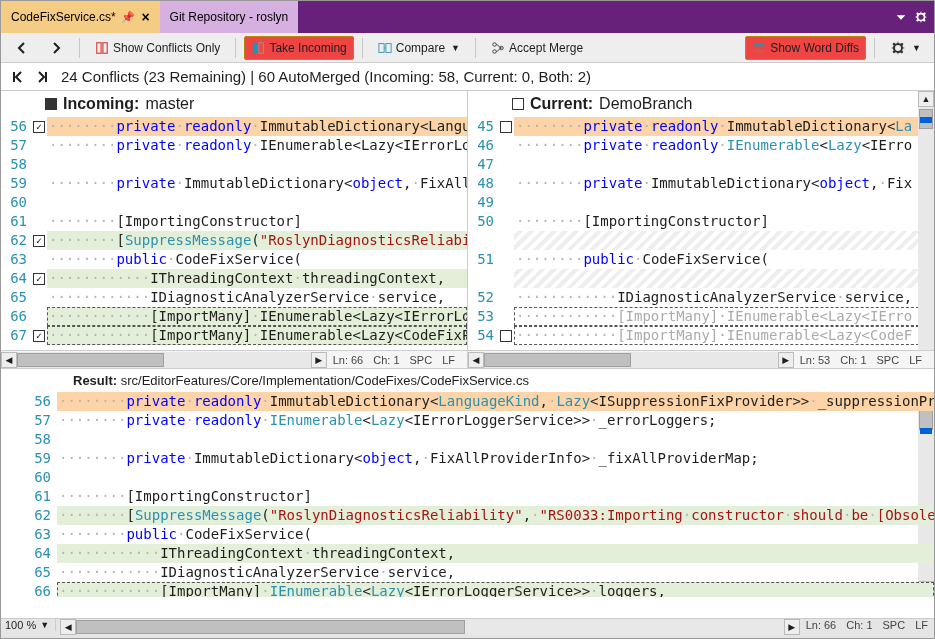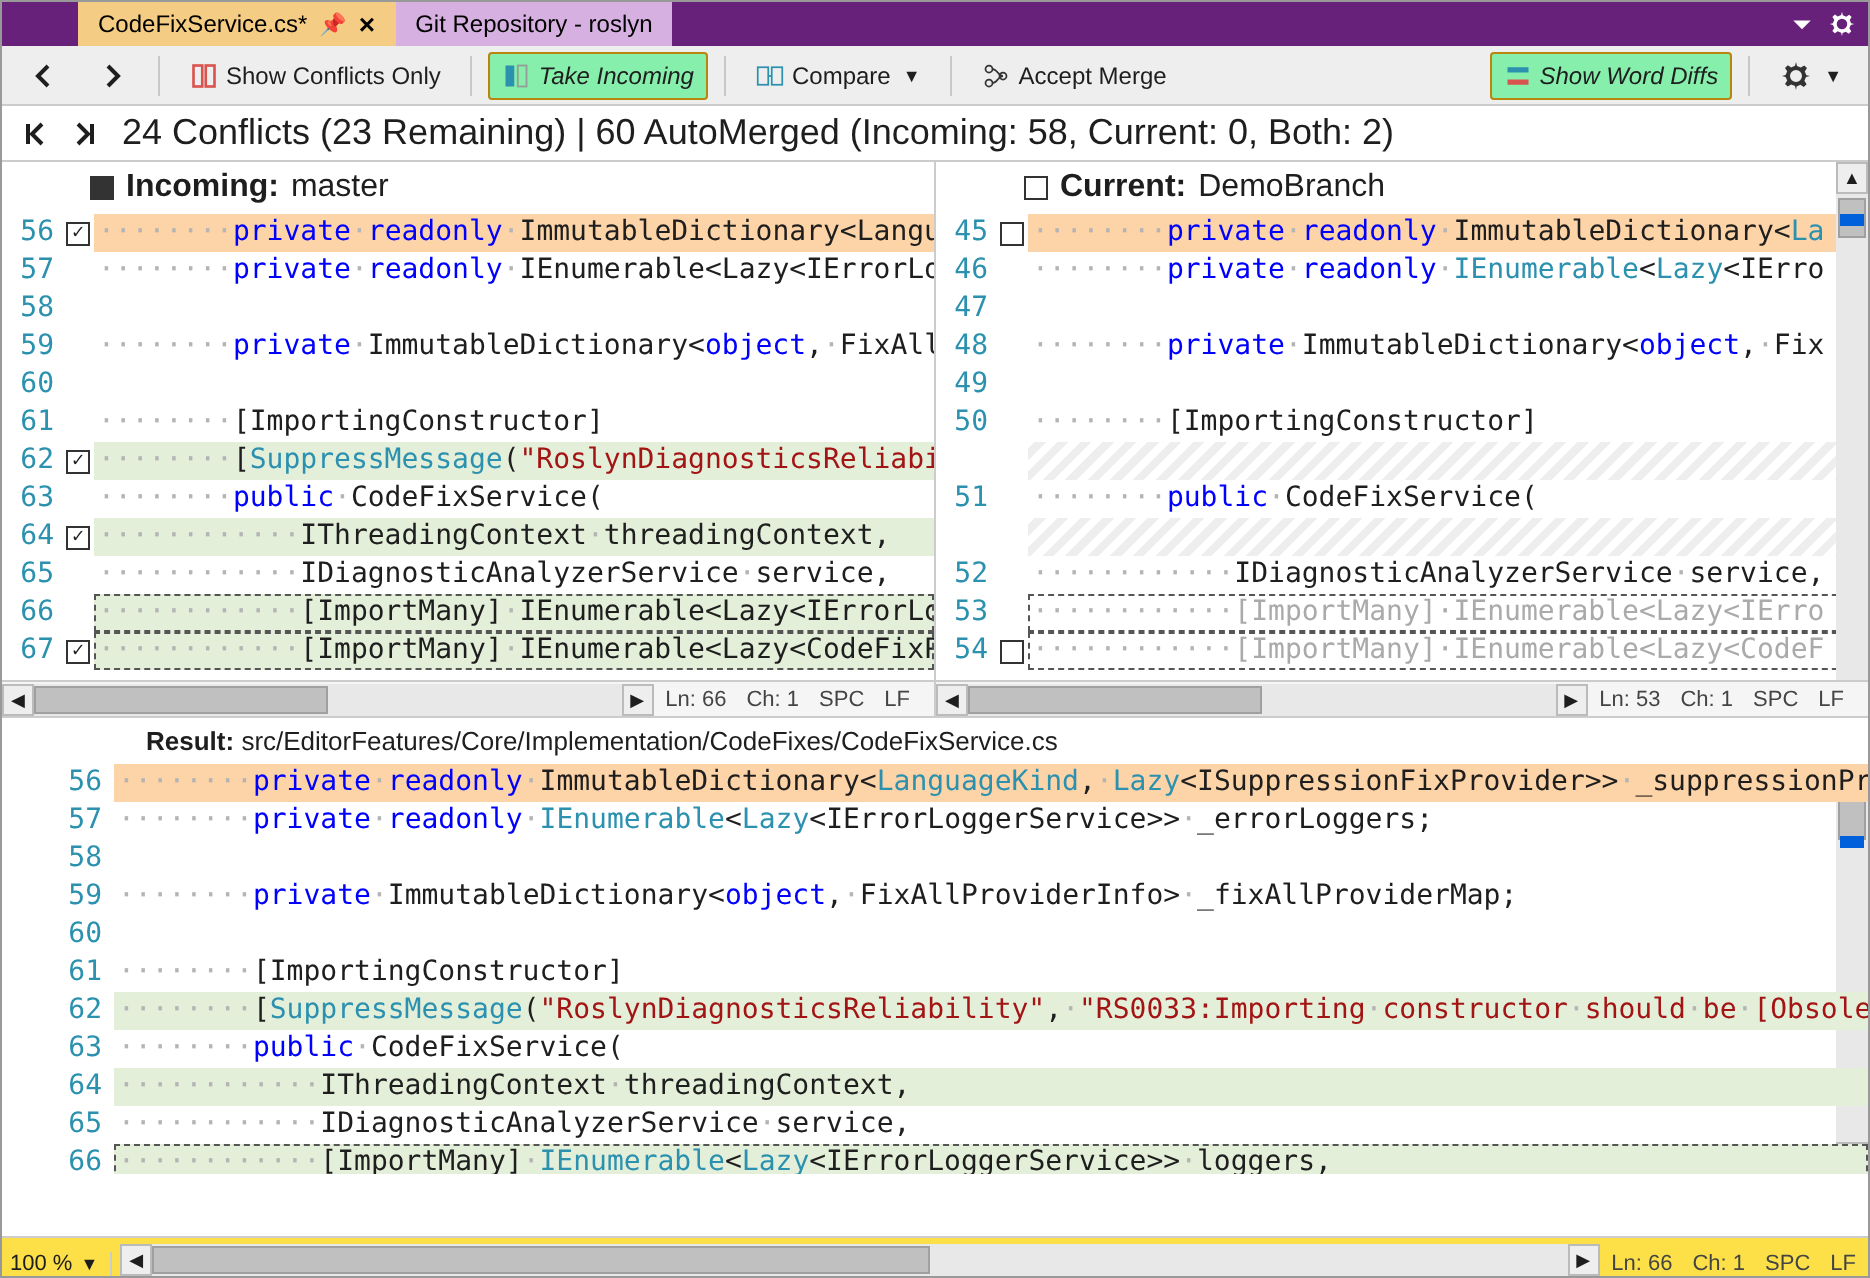--- a/index.html
+++ b/index.html
@@ -1,36 +1,36 @@
 <!DOCTYPE html>
 <html><head>
 <meta charset="utf-8">
 <style>
   * { box-sizing: border-box; margin: 0; padding: 0; }
   body { font-family: "Segoe UI", Tahoma, sans-serif; font-size: 12px; background: #fff; color: #1e1e1e; user-select: none; width: 935px; height: 639px; overflow: hidden; border: 1px solid #999; position: relative; }
   :root { --vs-purple: #68217a; --toolbar-bg: #eee; --border: #ccc; --tab-active-bg: #f5cc84; --line-num: #2b91af; --code-mono: Consolas, monospace; --kw: #0000ff; --type: #2b91af; --string: #a31515; --orange-hl: #fdd3a8; --green-hl: #e4efda; --gray-strike: #aaa; }
-  .titlebar { height: 22px; background: var(--vs-purple); display: flex; align-items: stretch; color: #fff; padding-left: 38px; }
+  .titlebar { height: 32px; background: var(--vs-purple); display: flex; align-items: stretch; color: #fff; }
   .tabs { display: flex; align-items: stretch; }
   .tab { display: flex; align-items: center; padding: 0 10px; font-size: 12px; gap: 6px; }
   .tab.active { background: var(--tab-active-bg); color: #000; }
   .tab.inactive { background: #d6b0e0; color: #000; }
   .tab .pin { font-size: 11px; }
   .tab .close { font-size: 14px; font-weight: bold; }
   .titlebar-right { margin-left: auto; display: flex; align-items: center; padding-right: 6px; gap: 6px; }
   .chev-icon svg, .gear-icon-top svg { width: 14px; height: 14px; fill: #fff; }
   .toolbar { height: 30px; background: var(--toolbar-bg); border-bottom: 1px solid var(--border); display: flex; align-items: center; padding: 0 6px; gap: 4px; }
   .tbtn { display: flex; align-items: center; gap: 4px; height: 24px; padding: 0 6px; border: 1px solid transparent; border-radius: 2px; cursor: pointer; font-size: 12px; color: #1e1e1e; }
-  .tbtn.selected { background: #86efac; border-color: #b8860b; font-style: italic; }
+  .tbtn.selected { background: #ef4444; border-color: #b8860b; }
   .tbtn svg { width: 14px; height: 14px; }
   .sep { width: 1px; height: 20px; background: #c8c8c8; margin: 0 4px; }
   .nav-icon svg { width: 16px; height: 16px; stroke: #1e1e1e; fill: none; stroke-width: 2; }
   .spacer { flex: 1; }
   .dd { font-size: 9px; margin-left: 2px; }
   .gearbtn svg { width: 16px; height: 16px; }
-  .stats-row { height: 28px; display: flex; align-items: center; border-bottom: 1px solid var(--border); padding: 0 8px; gap: 10px; font-size: 18px; }
+  .stats-row { height: 28px; display: flex; align-items: center; border-bottom: 1px solid var(--border); padding: 0 8px; gap: 10px; font-size: 15px; }
   .stats-row .arrow-btn svg { width: 16px; height: 16px; stroke: #1e1e1e; fill: none; stroke-width: 2; }
   .panes { display: flex; height: 278px; border-bottom: 1px solid var(--border); }
   .pane { flex: 1; display: flex; flex-direction: column; border-right: 1px solid var(--border); overflow: hidden; position: relative; }
   .pane:last-child { border-right: none; }
   .pane-header { display: flex; align-items: center; padding: 4px 8px 4px 44px; gap: 6px; font-size: 16px; }
   .checkbox-box { width: 12px; height: 12px; border: 1px solid #333; background: #fff; display: inline-flex; align-items: center; justify-content: center; font-size: 10px; line-height: 1; }
   .checkbox-box.checked::after { content: "✓"; font-weight: bold; }
   .pane-header b { font-weight: 600; }
   .code-area { flex: 1; font-family: var(--code-mono); font-size: 14px; line-height: 19px; overflow: hidden; white-space: pre; position: relative; }
   .code-line { display: flex; align-items: stretch; height: 19px; }
@@ -54,21 +54,21 @@
   .sb-thumb { position: absolute; height: 14px; top: 1px; background: #c0c0c0; border: 1px solid #a0a0a0; }
   .status-info { display: flex; gap: 10px; padding: 0 6px; color: #444; }
   .result-header { padding: 4px 8px 4px 48px; font-size: 13px; }
   .result-header b { font-weight: 600; }
   .result-area { height: 228px; display: flex; flex-direction: column; margin-left: 24px; }
   .result-code { flex: 1; font-family: var(--code-mono); font-size: 14px; line-height: 19px; overflow: hidden; position: relative; }
   .vscroll { position: absolute; right: 0; top: 0; bottom: 0; width: 16px; background: #f0f0f0; display: flex; flex-direction: column; }
   .vscroll .sb-btn { width: 16px; height: 16px; }
   .vscroll .sb-track-v { flex: 1; position: relative; background: #e8e8e8; }
   .vscroll .sb-thumb-v { position: absolute; left: 1px; right: 1px; background: #c0c0c0; border: 1px solid #a0a0a0; }
-  .bottom-bar { position: absolute; left: 0; bottom: 0; right: 0; height: 20px; background: #fde047; border-top: 1px solid var(--border); display: flex; align-items: flex-end; padding-left: 4px; font-size: 11px; }
+  .bottom-bar { position: absolute; left: 0; bottom: 0; right: 0; height: 20px; background: #e5e5e5; border-top: 1px solid var(--border); display: flex; align-items: flex-start; padding-left: 4px; font-size: 11px; }
   .zoom { display: flex; align-items: center; gap: 2px; padding-right: 6px; border-right: 1px solid #ccc; margin-right: 4px; }
   svg { display: block; }
   .blue-marker { position: absolute; right: 0; width: 6px; height: 6px; background: #005fdb; }
 </style>
 </head>
 <body>
 
 <div class="titlebar">
   <div class="tabs">
     <div class="tab active">

